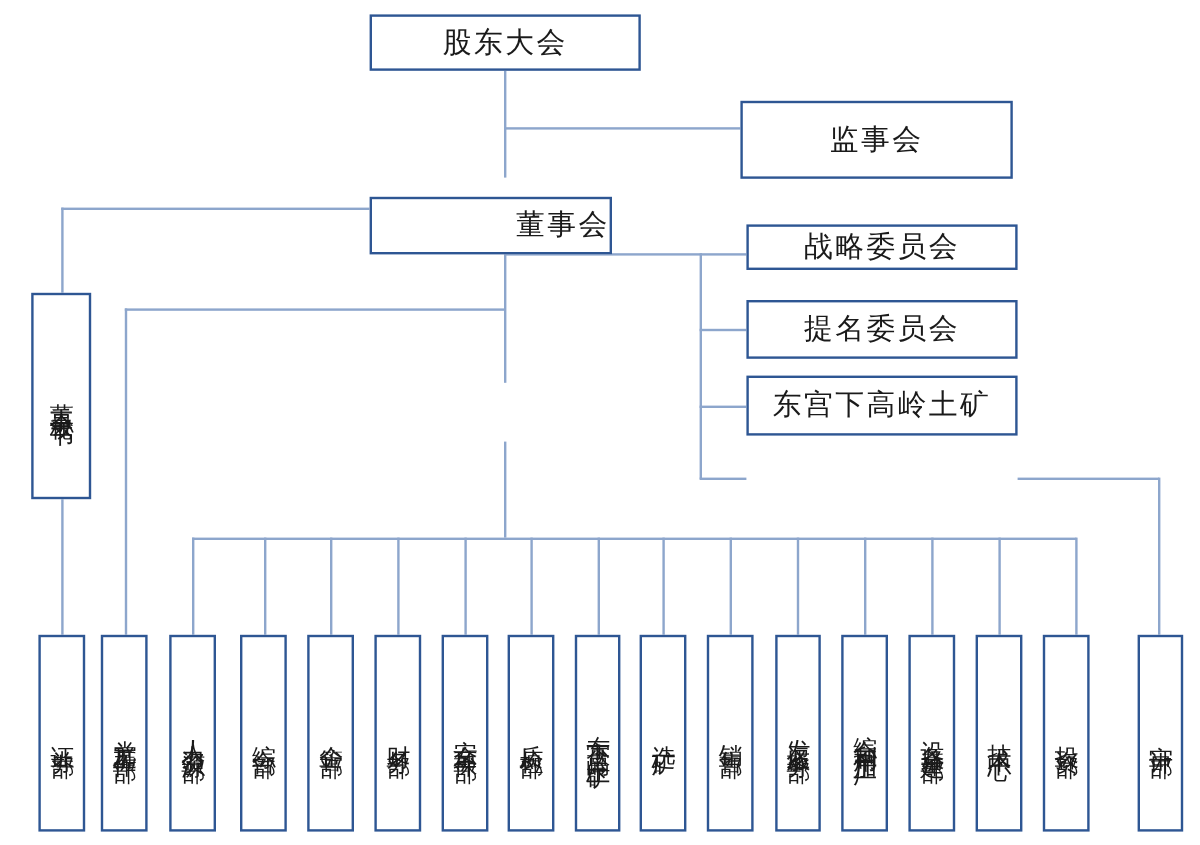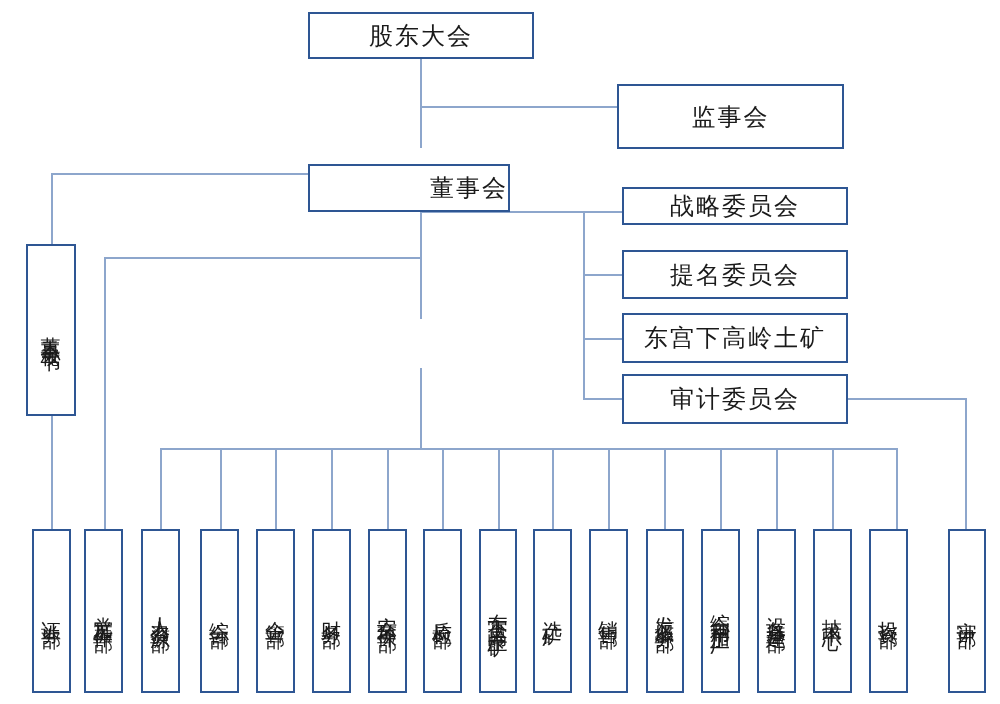--- a/index.html
+++ b/index.html
@@ -100,23 +100,20 @@
     </div>
     <div class="node h" style="left: 622px; top: 187px; width: 226px; height: 38px;">
       <span>战略委员会</span>
     </div>
     <div class="node h" style="left: 622px; top: 250px; width: 226px; height: 49px;">
       <span>提名委员会</span>
     </div>
     <div class="node h" style="left: 622px; top: 313px; width: 226px; height: 50px;">
       <span>东宫下高岭土矿</span>
     </div>
-    <div class="node h" style="left: 622px; top: 374px; width: 226px; height: 50px;">
-      <span>审计委员会</span>
-    </div>
     <div class="node v" style="left: 32px; top: 529px; width: 39px; height: 164px;">
       <span>证券部</span>
     </div>
     <div class="node v" style="left: 84px; top: 529px; width: 39px; height: 164px;">
       <span>党群工作部</span>
     </div>
     <div class="node v" style="left: 141px; top: 529px; width: 39px; height: 164px;">
       <span>人力资源部</span>
     </div>
     <div class="node v" style="left: 200px; top: 529px; width: 39px; height: 164px;">

